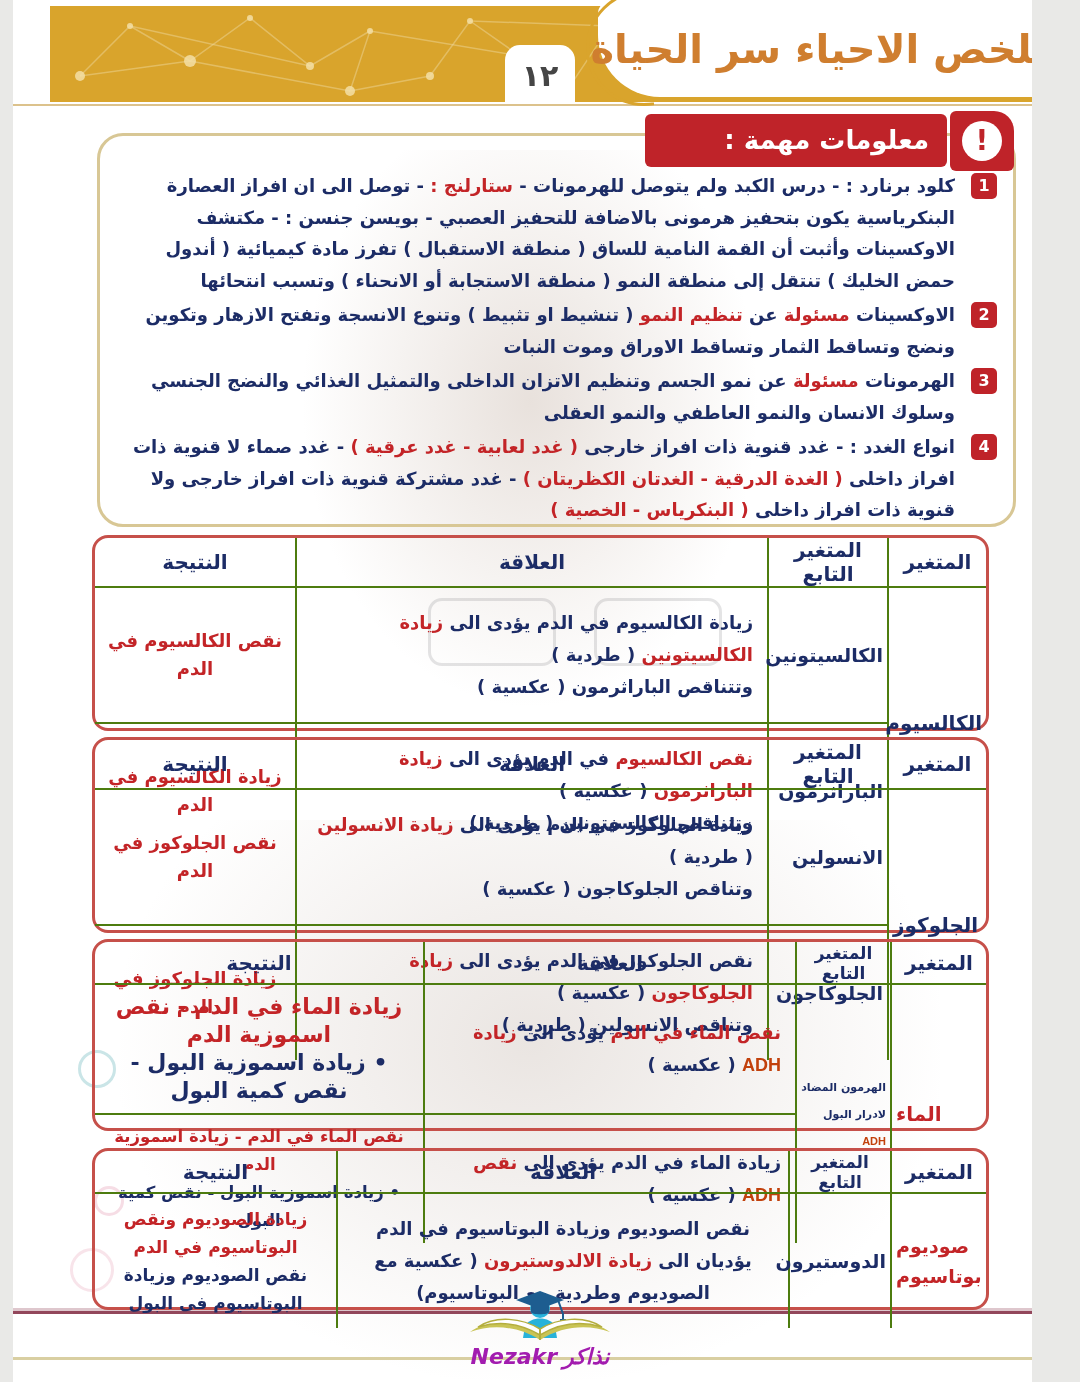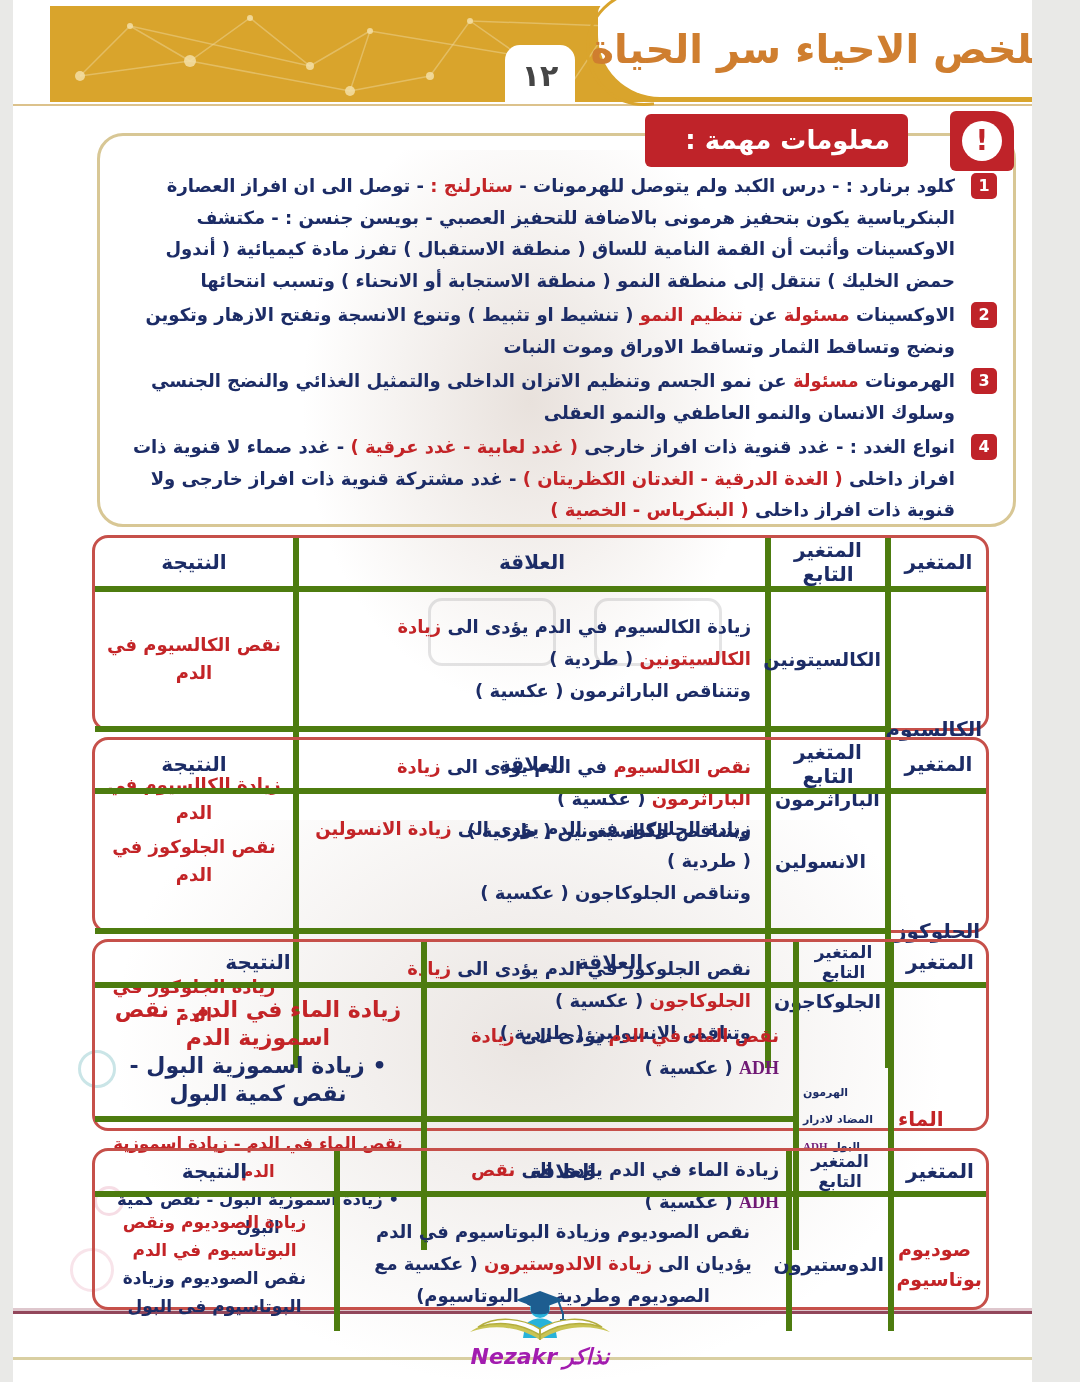--- a/index.html
+++ b/index.html
@@ -10,43 +10,43 @@
 #strip-r{right:0;width:48px}
 
 #gold-band{position:absolute;left:50px;top:6px;width:982px;height:96px;background:#d9a42c;overflow:hidden;z-index:1}
 #title-box{position:absolute;left:598px;top:0;width:434px;height:97px;background:#fff;border-radius:14px 0 0 62px;z-index:2;display:flex;align-items:center;justify-content:center}
 #page-title{color:#cf7e2f;font-size:40px;direction:rtl;padding-left:18px;white-space:nowrap}
 #arc-clip{position:absolute;left:580px;top:-12px;width:74px;height:122px;overflow:hidden;z-index:3}
 #arc-clip .circle{margin-left:6px;margin-top:2px;width:116px;height:116px;border:3px solid #d9a42c;border-radius:50%}
 #page-tab{position:absolute;left:505px;top:45px;width:70px;height:57px;background:#fff;border-radius:15px 15px 0 0;z-index:2;text-align:center;font-size:30px;color:#454545;line-height:62px}
 #gold-underline{position:absolute;left:13px;top:104px;width:1019px;height:2px;background:#dcc28c;z-index:1}
 
-#banner-bar{position:absolute;left:645px;top:114px;width:263px;height:53px;background:#bf2329;border-radius:6px;z-index:4;color:#fff;font-size:26px;line-height:53px;direction:rtl;padding-right:18px}
+#banner-bar{position:absolute;left:645px;top:114px;width:302px;height:53px;background:#bf2329;border-radius:6px;z-index:4;color:#fff;font-size:26px;line-height:53px;direction:rtl;padding-right:18px}
 #banner-icon{position:absolute;left:950px;top:111px;width:64px;height:60px;background:#bf2329;border-radius:6px 20px 6px 6px;z-index:4;display:flex;align-items:center;justify-content:center}
 #banner-icon .circ{width:40px;height:40px;background:#fff;border-radius:50%;color:#bf2329;font-size:28px;line-height:40px;text-align:center}
 
 #info-box{position:absolute;left:97px;top:133px;width:919px;height:394px;border:3px solid #d8c795;border-radius:26px;z-index:3;padding:34px 16px 4px 14px;direction:rtl;overflow:hidden}
 .item{position:relative;padding-right:42px;margin-bottom:3px;font-size:18px;line-height:31.5px;color:#1c2c66;text-align:right}
 .item .num{position:absolute;right:0;top:3px;width:26px;height:26px;background:#bf2329;color:#fff;border-radius:5px;font-size:16px;line-height:26px;text-align:center}
 .red{color:#c32427}
 .navy{color:#1c2c66}
 
 .tbl-wrap{position:absolute;left:92px;width:897px;border:3px solid #c6504a;border-radius:16px;z-index:2;background:transparent}
 #t1{top:535px;height:196px}
 #t2{top:737px;height:196px}
 #t3{top:939px;height:192px}
 #t4{top:1148px;height:162px}
 .tbl{width:100%;height:100%;border-collapse:collapse;border-style:hidden;direction:rtl;table-layout:fixed}
-.tbl th,.tbl td{border:6px solid #4d7c0f;font-weight:700;vertical-align:middle}
+.tbl th,.tbl td{border:2px solid #4d7c0f;font-weight:700;vertical-align:middle}
 .tbl th{font-size:20px;color:#1c2c66;height:42px;text-align:center}
 td.var{font-size:20px;text-align:left;line-height:30px;padding:0 4px}
-td.dep{font-size:19px;color:#1c2c66;text-align:left;line-height:30px;padding:16px 4px}
+td.dep{font-size:19px;color:#1c2c66;text-align:right;line-height:30px;padding:16px 4px}
 td.rel{font-size:18px;text-align:right;padding:19px 14px;line-height:32px}
 td.res{font-size:18px;text-align:center;padding:8px 8px;line-height:28px}
-.serif{font-family:Liberation Serif, serif;color:#701a75}
+.serif{font-family:Liberation Sans, sans-serif;color:#c2410c}
 
 .wm{position:absolute;z-index:0;pointer-events:none}
 #wm-head{left:300px;top:150px;width:460px;height:560px;background:radial-gradient(ellipse at 50% 45%, rgba(210,196,186,.5), rgba(210,196,186,0) 70%)}
 #wm-body{left:120px;top:820px;width:820px;height:560px;background:radial-gradient(ellipse at 50% 40%, rgba(205,193,185,.42), rgba(205,193,185,0) 72%)}
 #wm-glass-l{left:428px;top:598px;width:128px;height:68px;border:3px solid rgba(90,90,95,.16);border-radius:14px}
 #wm-glass-r{left:594px;top:598px;width:128px;height:68px;border:3px solid rgba(90,90,95,.16);border-radius:14px}
 #wm-doodle1{left:78px;top:1050px;width:38px;height:38px;border:3px solid rgba(64,160,170,.28);border-radius:50%}
 #wm-doodle2{left:94px;top:1186px;width:30px;height:30px;border:3px solid rgba(220,120,150,.25);border-radius:50%}
 #wm-doodle3{left:70px;top:1248px;width:44px;height:44px;border:3px solid rgba(220,120,150,.2);border-radius:50%}
 

